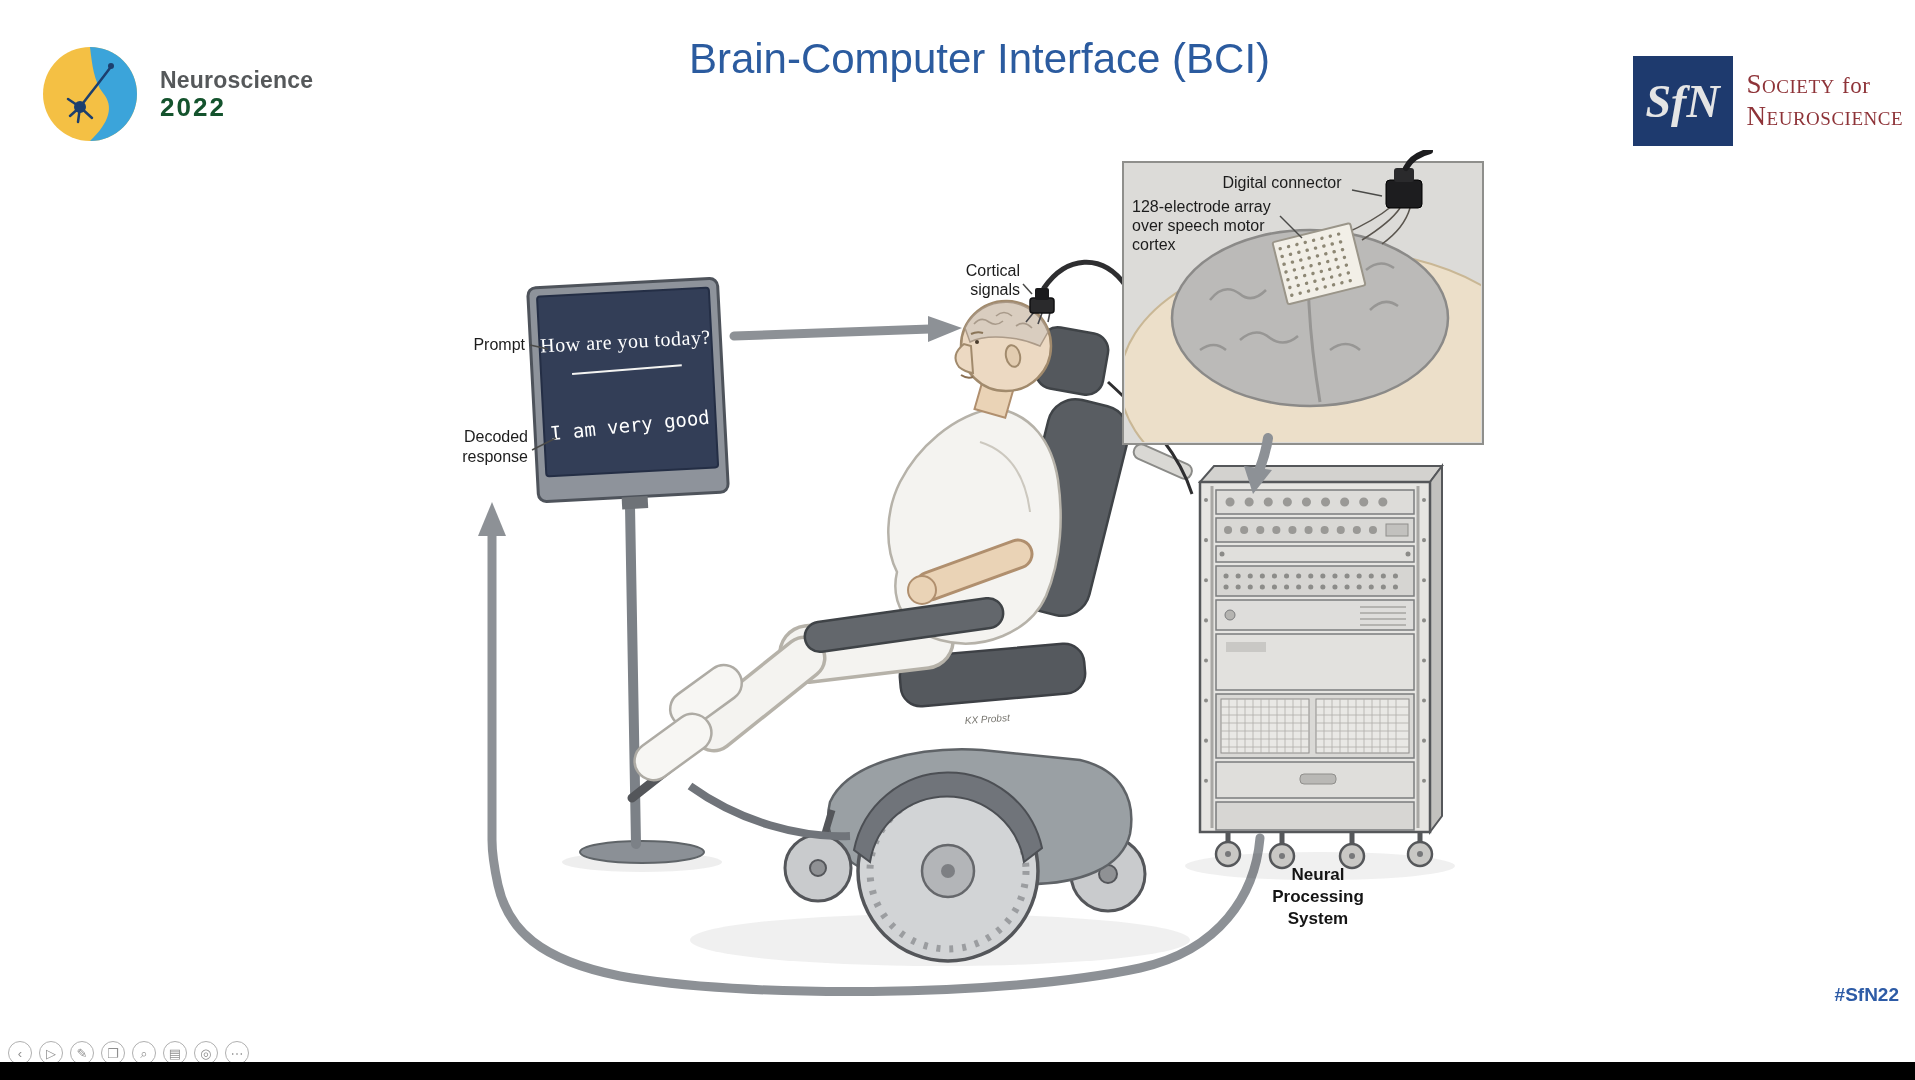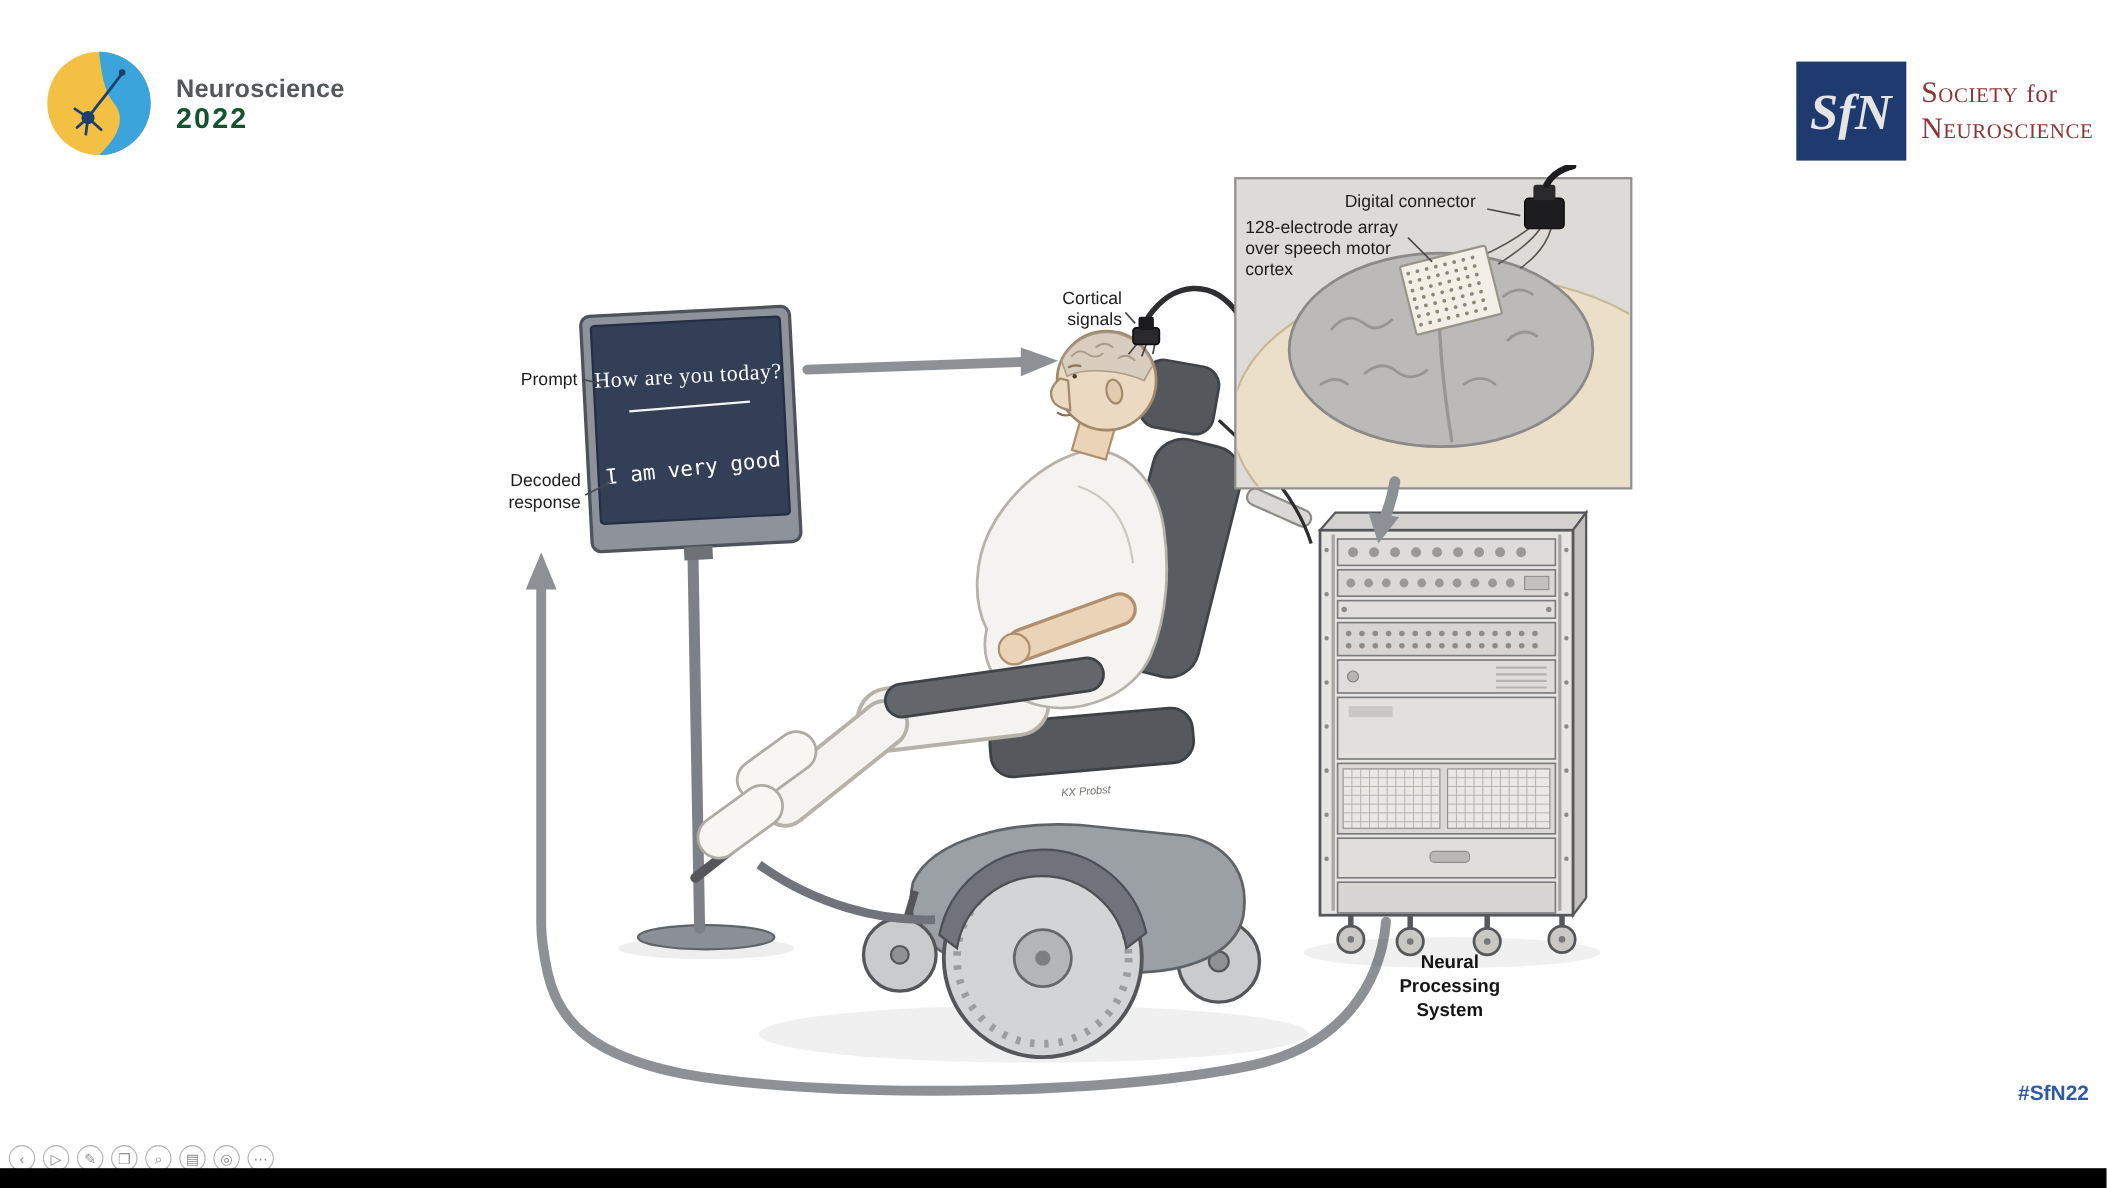--- a/index.html
+++ b/index.html
@@ -39,21 +39,21 @@
       <path d="M40,63 L28,55 M40,63 L30,72 M40,63 L38,78 M40,63 L52,74 M40,63 L50,50 C58,40 64,32 70,24" stroke="#1c3f6e" stroke-width="2.5" fill="none" stroke-linecap="round"></path>
       <circle cx="71" cy="22" r="3" fill="#1c3f6e"></circle>
     </svg>
   </div>
   <div class="neuro-text">
     <div class="l1">Neuroscience</div>
     <div class="l2">2022</div>
   </div>
 
   <h1 class="title">
-    <br>
+    <span>Brain-Computer Interface (BCI)</span><br>
   </h1>
 
   <div class="sfn">
     <div class="sfn-mark">SfN</div>
     <div class="sfn-org">
       <div><span>Society</span> <span class="for">for</span></div>
       <div>Neuroscience</div>
     </div>
   </div>
 

